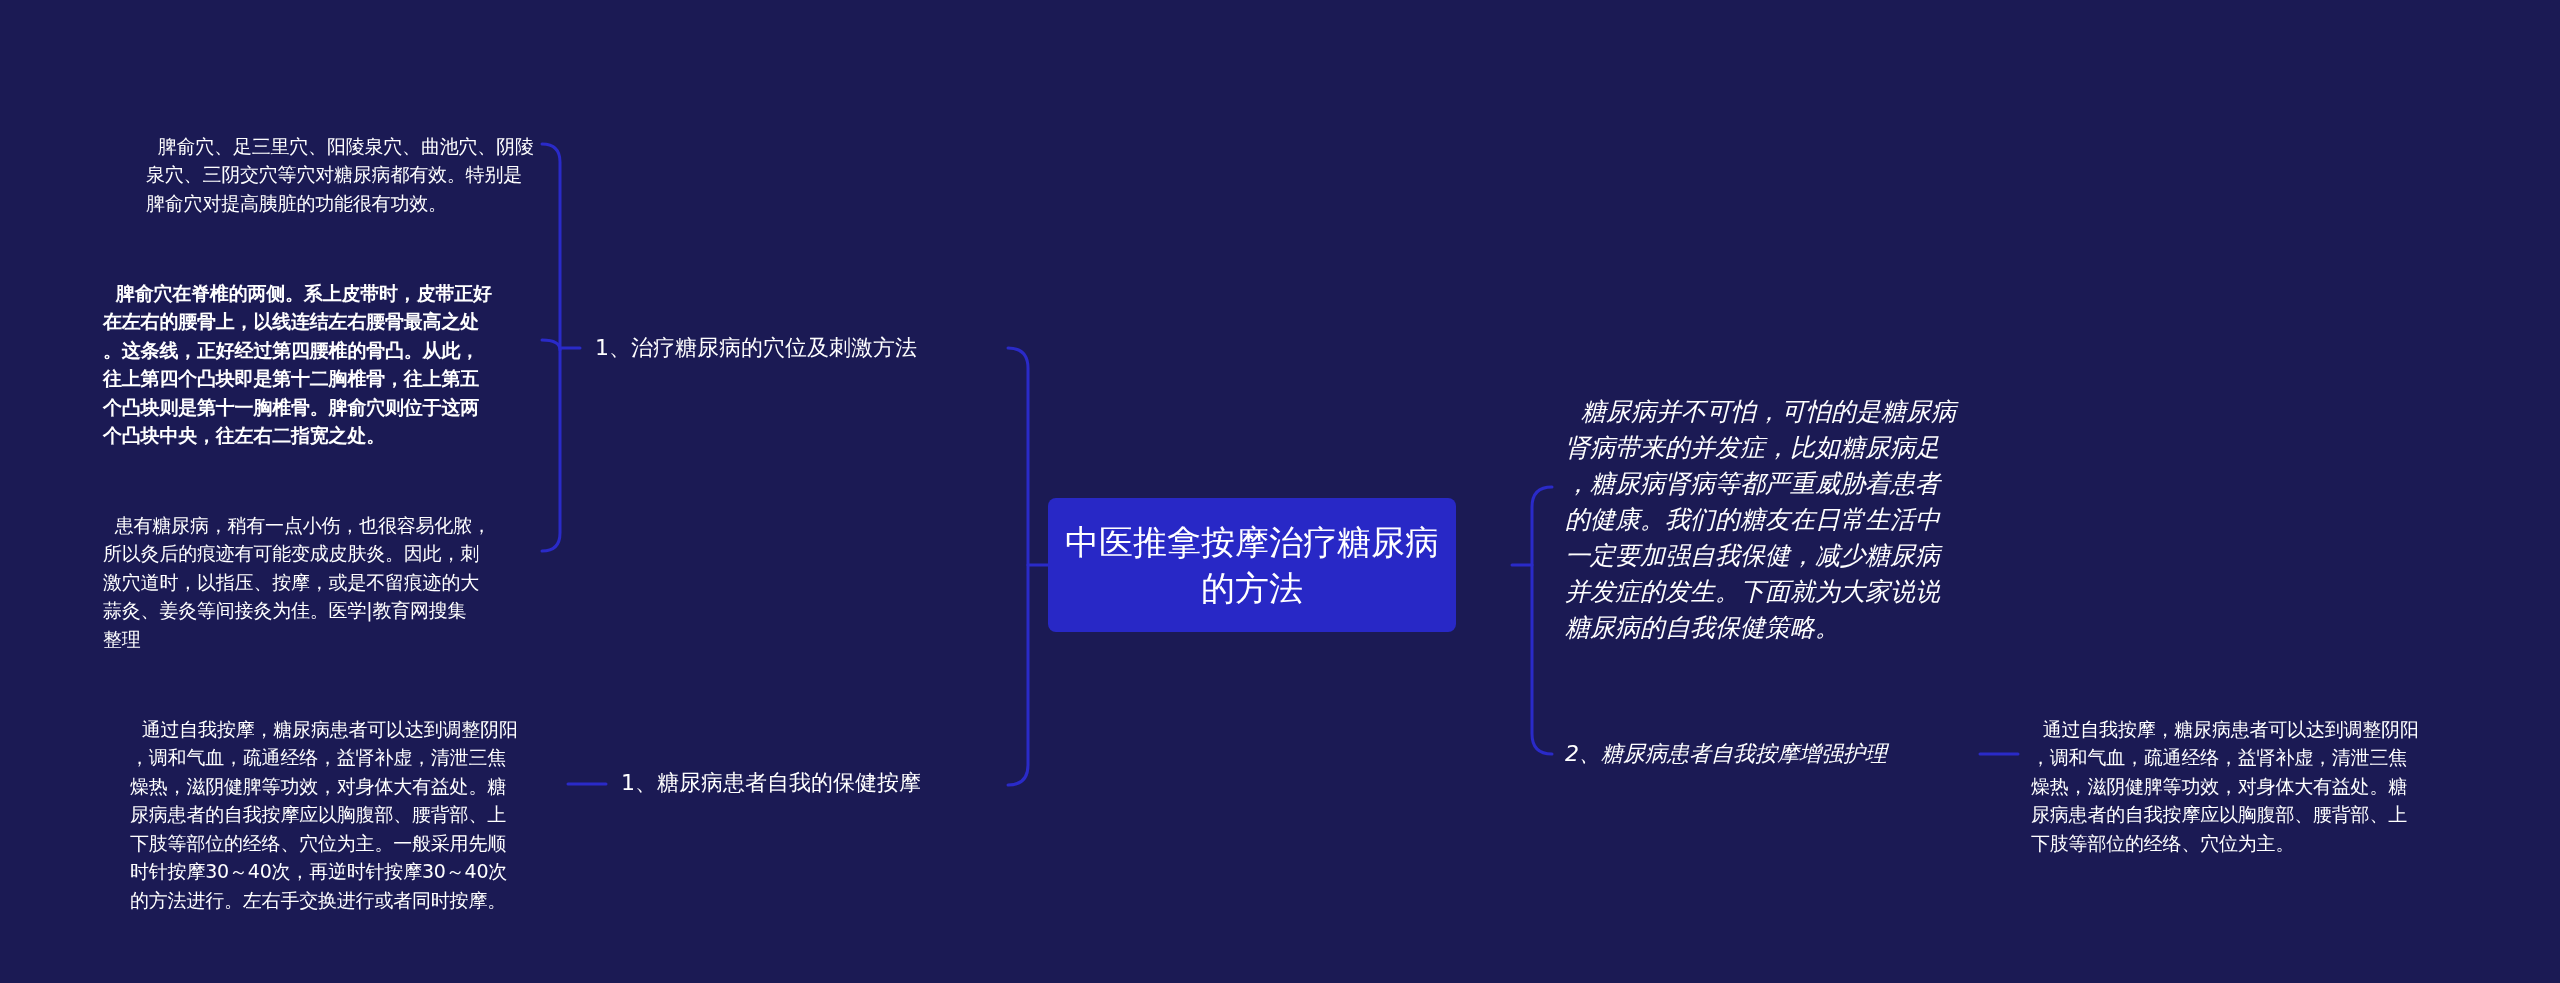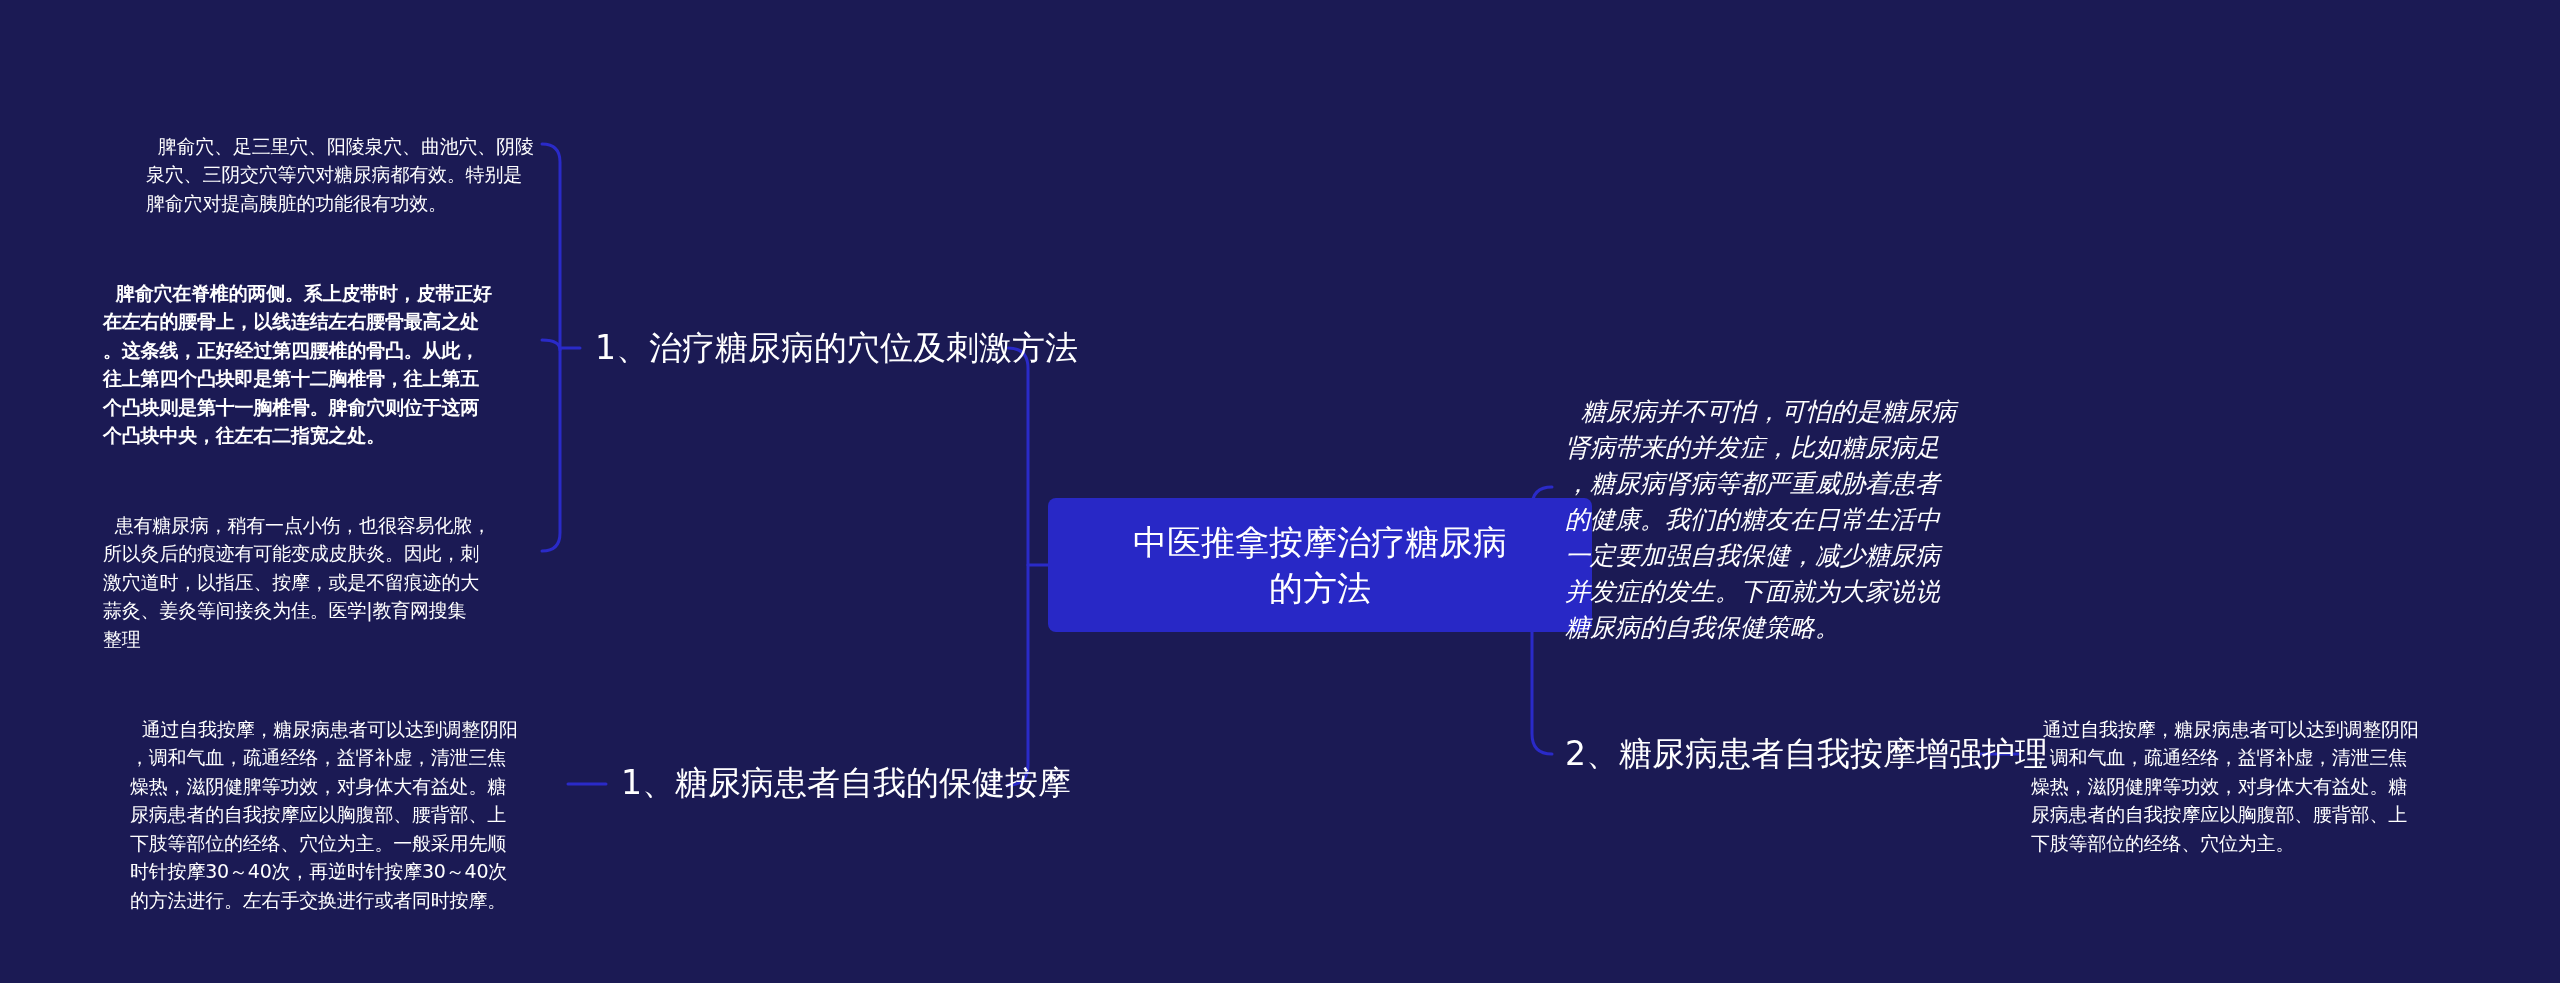--- a/index.html
+++ b/index.html
@@ -8,27 +8,27 @@
     background: #1b1a54;
     font-family: "DejaVu Sans", "Liberation Sans", sans-serif;
     color: #ffffff;
   }
   .lines { position: absolute; left: 0; top: 0; width: 2560px; height: 983px; }
   .leaf {
     position: absolute; font-size: 19px; line-height: 28.5px;
     white-space: pre; letter-spacing: -0.2px;
   }
   .branch {
-    position: absolute; font-size: 33px; line-height: 32px; white-space: nowrap;
+    position: absolute; font-size: 22px; line-height: 32px; white-space: nowrap;
   }
   .intro {
     position: absolute; font-size: 25px; line-height: 36px; white-space: pre;
   }
   .root {
-    position: absolute; left: 1048px; top: 498px; width: 544px; height: 134px;
+    position: absolute; left: 1048px; top: 498px; width: 408px; height: 134px;
     background: #2828c6; border-radius: 8px;
     display: flex; align-items: center; justify-content: center;
   }
   .root span {
     font-size: 34px; line-height: 46px; text-align: center; white-space: pre;
   }
 </style>
 </head>
 <body>
 
@@ -98,21 +98,21 @@
 <div class="intro" style="left:1565px; top:358px;font-style:italic;">
   <span>糖尿病并不可怕，可怕的是糖尿病
 肾病带来的并发症，比如糖尿病足
 ，糖尿病肾病等都严重威胁着患者
 的健康。我们的糖友在日常生活中
 一定要加强自我保健，减少糖尿病
 并发症的发生。下面就为大家说说
 糖尿病的自我保健策略。</span>
 </div>
 
-<div class="branch" style="left:1565px; top:738px;">
+<div class="branch" style="left:1565px; top:738px;font-style:italic;">
   <span>2、糖尿病患者自我按摩增强护理</span>
 </div>
 <div class="leaf" style="left:2031px; top:686px;">
   <span>通过自我按摩，糖尿病患者可以达到调整阴阳
 ，调和气血，疏通经络，益肾补虚，清泄三焦
 燥热，滋阴健脾等功效，对身体大有益处。糖
 尿病患者的自我按摩应以胸腹部、腰背部、上
 下肢等部位的经络、穴位为主。</span>
 </div>
 

